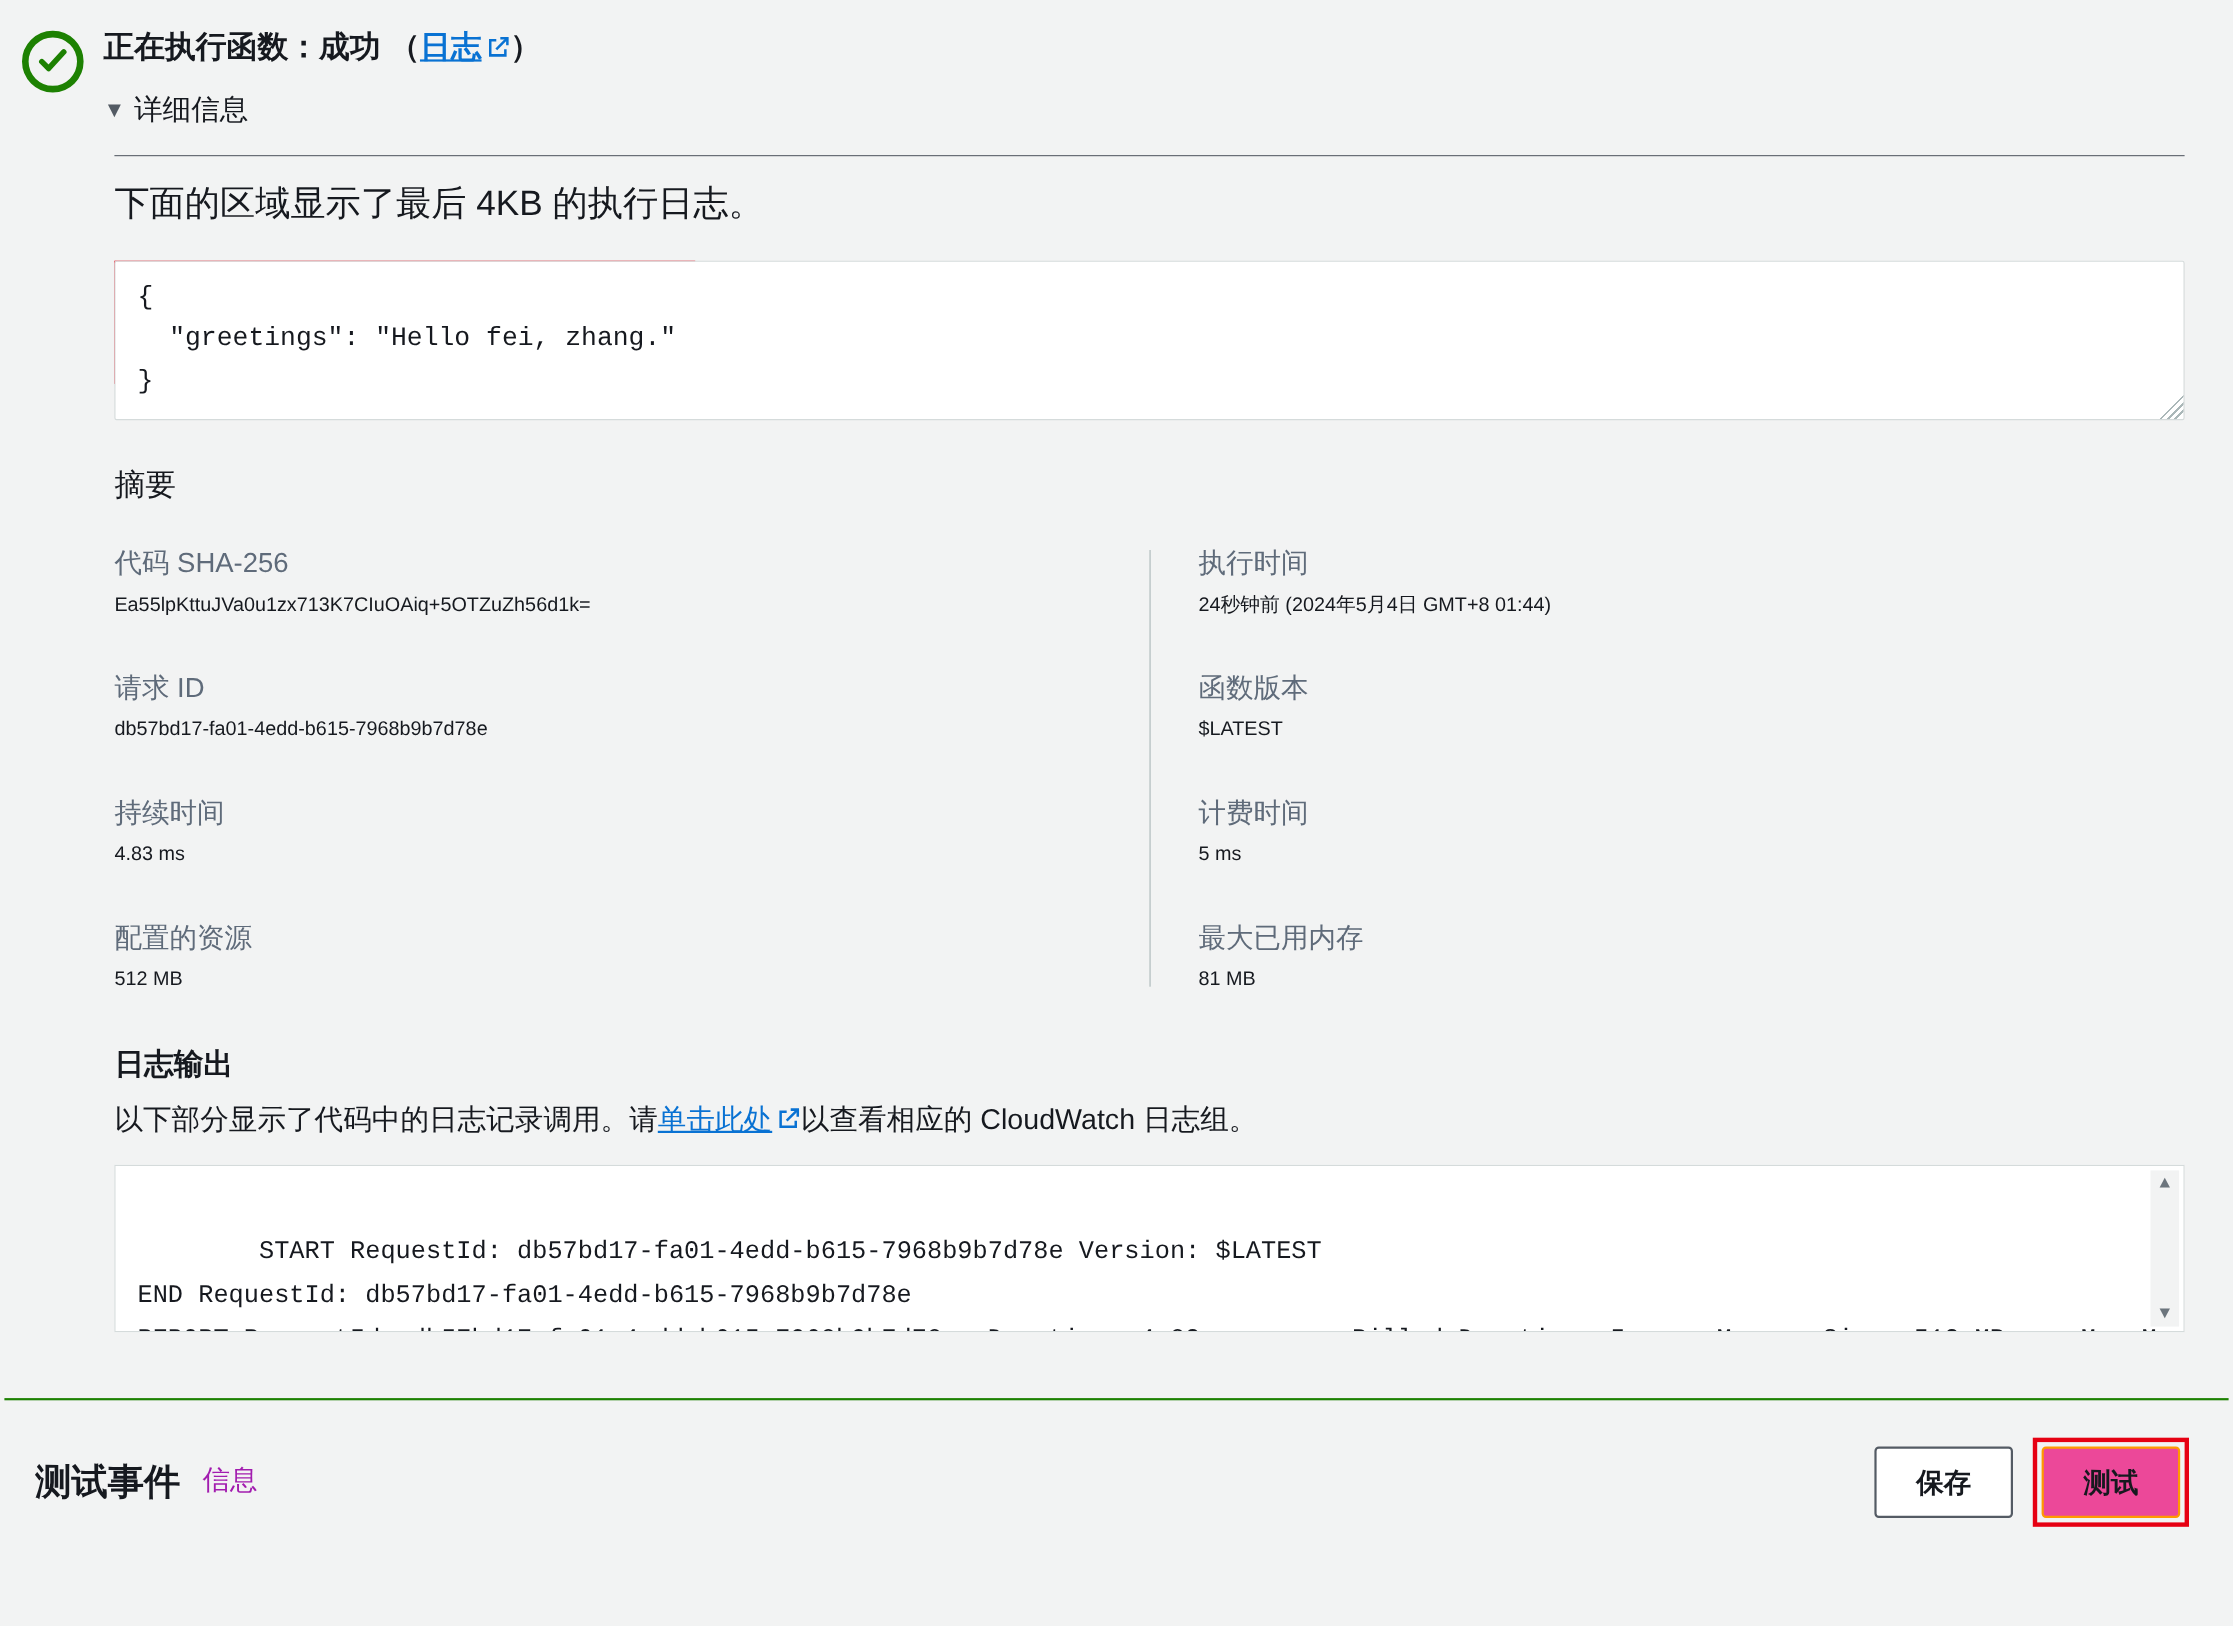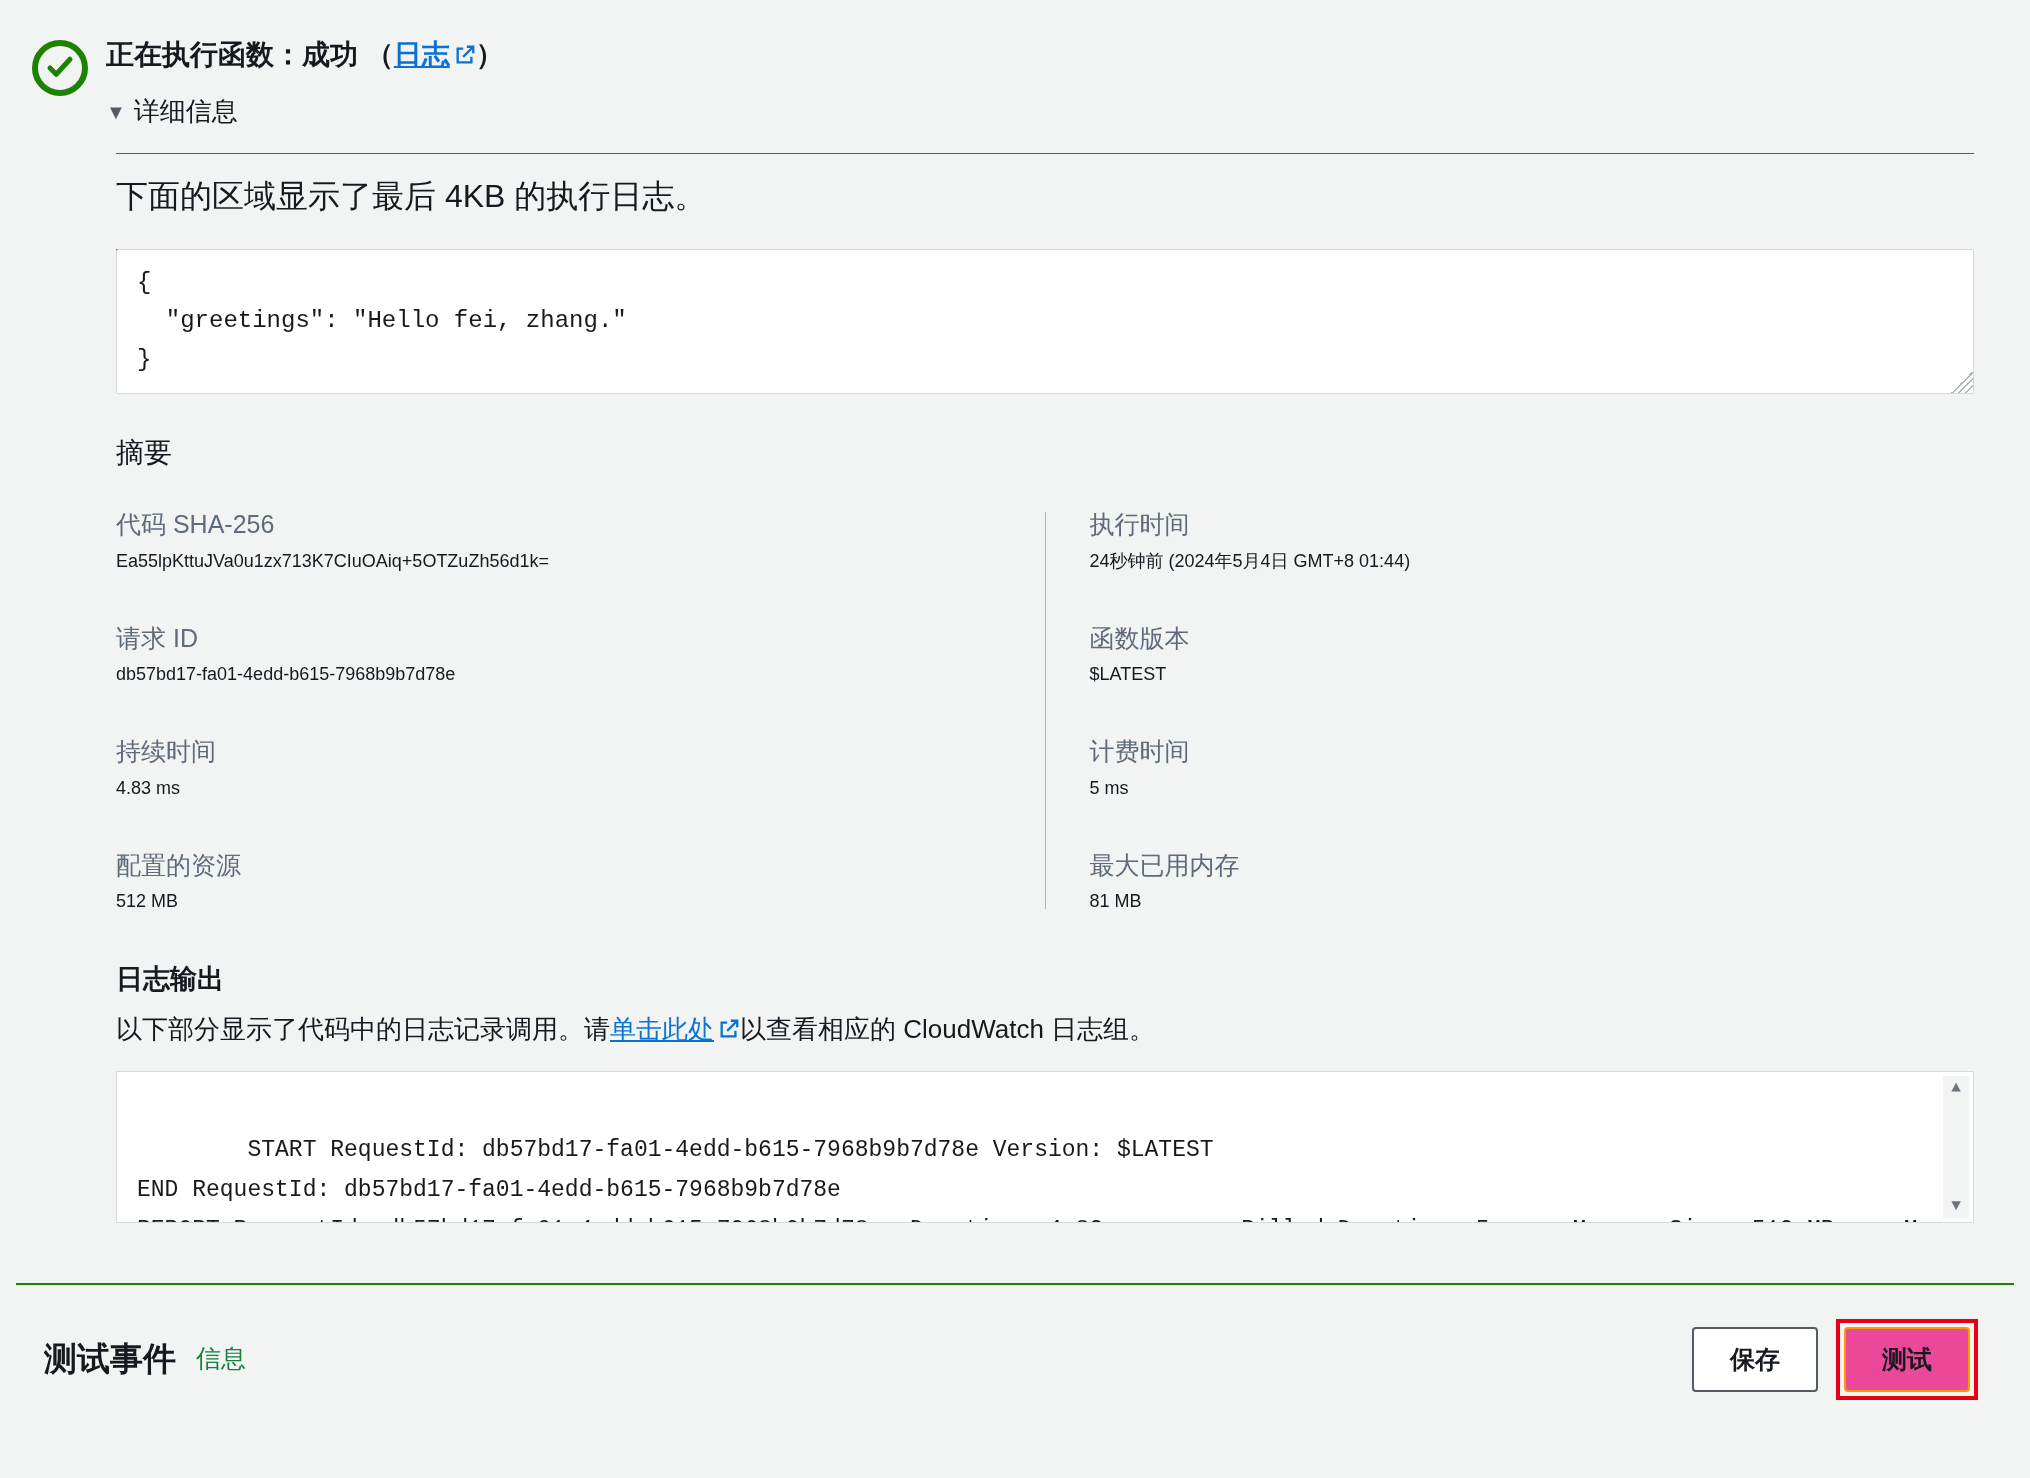--- a/index.html
+++ b/index.html
@@ -8,21 +8,21 @@
     font-family: "Amazon Ember", "Helvetica Neue", Arial, "PingFang SC", "Microsoft YaHei", sans-serif;
     background:#f2f3f3;
     color:#16191f;
     width:2030px;
     height:1478px;
     font-size:25px;
     line-height:1.5;
     -webkit-font-smoothing:antialiased;
   }
 
-  .main { padding:16px; }
+  .main { padding:4px; }
 
   .result-block { padding: 4px 0 0 16px; }
 
   .result-header-row {
     display:flex;
     align-items:center;
     gap:18px;
     padding: 14px 0 8px 0;
   }
   .status-icon {
@@ -137,21 +137,21 @@
     border-top:2px solid #1d8102;
     margin-top:60px;
     padding:38px 40px 50px 28px;
     display:flex;
     align-items:center;
     justify-content:space-between;
     background:#f2f3f3;
   }
   .footer-left { display:flex; align-items:center; gap:20px; }
   .footer-title { font-size:33px; font-weight:700; }
-  .footer-info { color:#15803d; font-size:25px; cursor:pointer; }
+  .footer-info { color:#a21caf; font-size:25px; cursor:pointer; }
 
   .footer-right { display:flex; align-items:center; gap:22px; }
   .btn {
     font-size:25px;
     padding:14px 36px;
     border-radius:4px;
     font-weight:700;
     cursor:pointer;
     border:2px solid transparent;
     display:inline-flex; align-items:center; justify-content:center;

